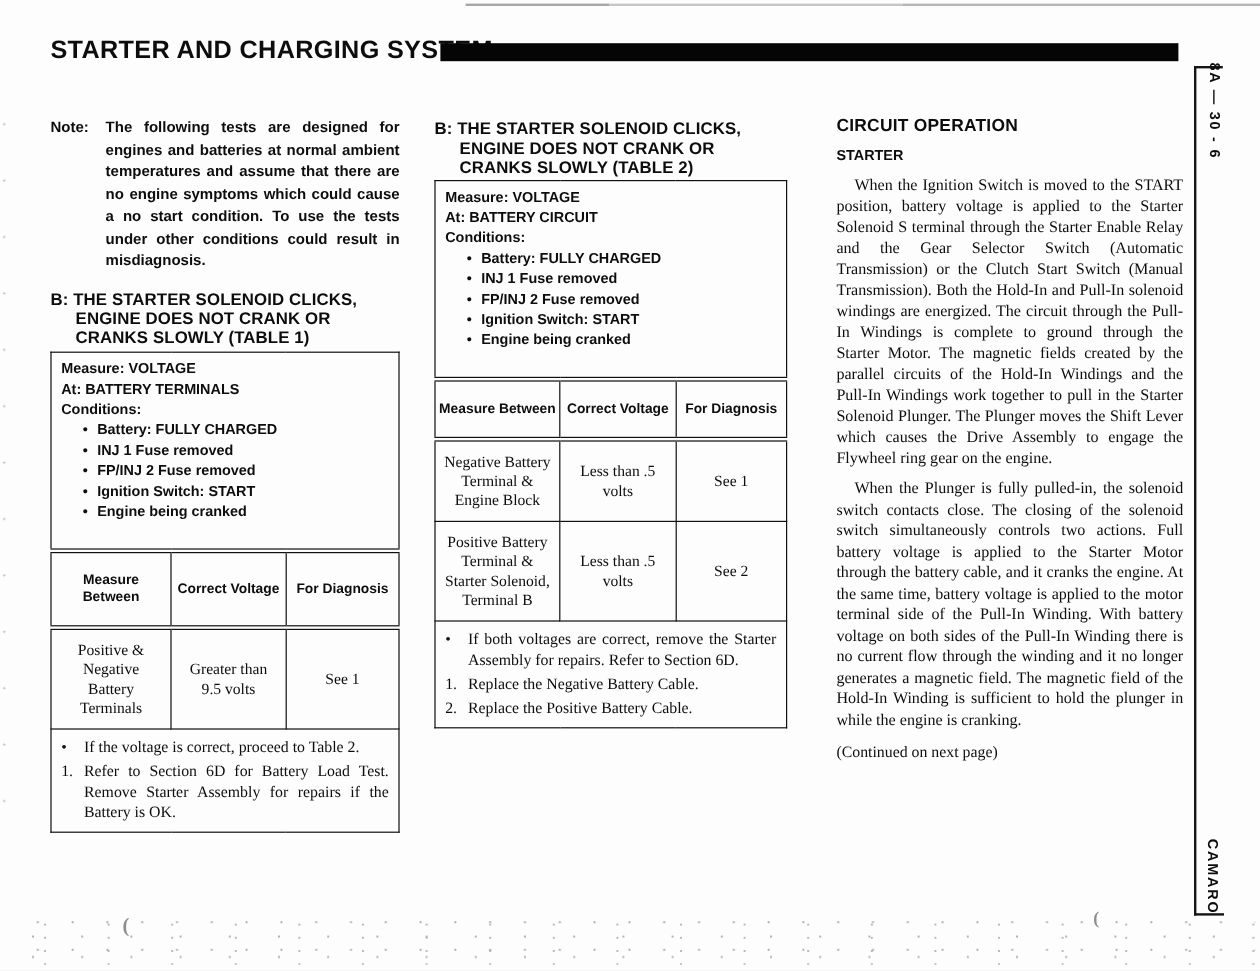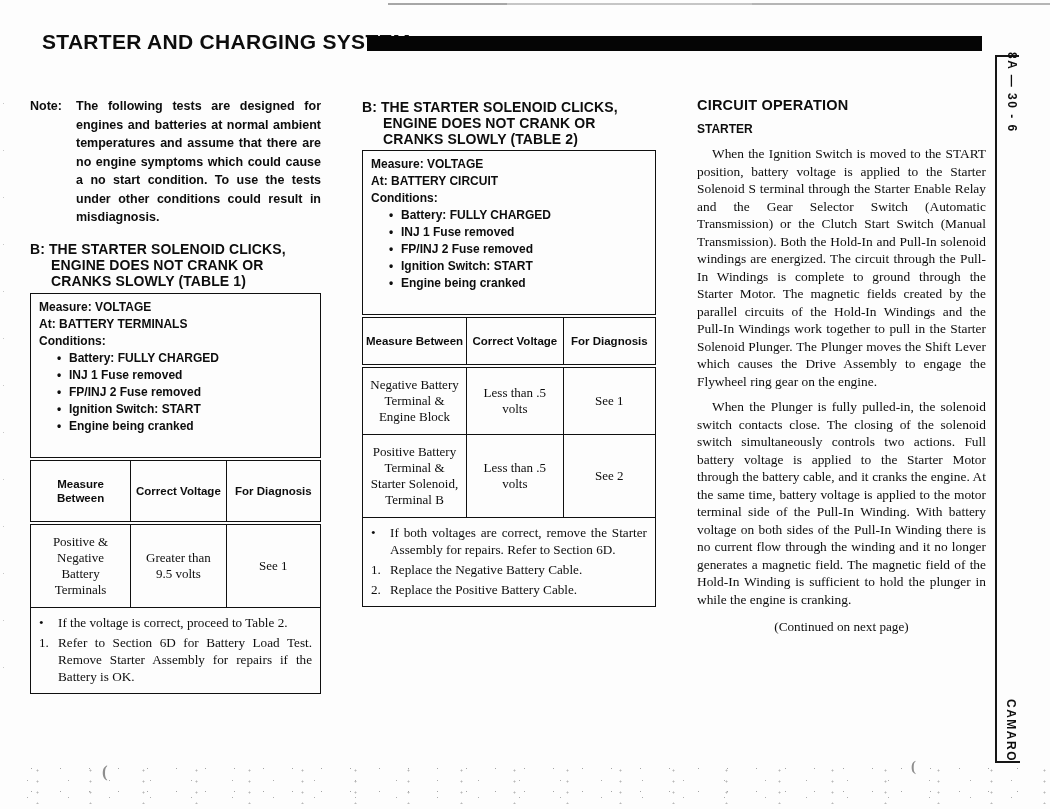--- a/index.html
+++ b/index.html
@@ -21,21 +21,21 @@
   .v-rule { position:absolute; left:995px; top:56px; width:2px; height:707px; background:#161616; }
   .tick-top { position:absolute; left:995px; top:55px; width:24px; height:2px; background:#161616; }
   .tick-bottom { position:absolute; left:995px; top:761px; width:25px; height:2px; background:#161616; }
   .rot-text { position:absolute; transform-origin:0 0; transform:rotate(90deg);
     white-space:nowrap; font-weight:bold; font-size:12px; letter-spacing:1.5px; }
   .page-code { left:1019px; top:52px; }
   .model-code { left:1018px; top:699px; }
 
   
   .col { position:absolute; top:97px; }
-  .col-left { left:30px; width:291px; }
+  .col-left { left:42px; width:291px; }
   .col-mid { left:362px; top:99px; width:294px; }
   .col-right { left:697px; width:289px; }
 
   
   .note { display:flex; font-weight:bold; font-size:12.5px; line-height:18.5px; }
   .note-label { flex:0 0 46px; }
   .note-text { flex:1; text-align:justify; }
 
   
   .section-heading { margin:0; font-size:14px; line-height:16px; font-weight:bold;
@@ -58,21 +58,21 @@
   .note-item { display:flex; margin-top:3px; }
   .note-item:first-child { margin-top:0; }
   .note-marker { flex:0 0 19px; }
   .note-body { flex:1; text-align:justify; }
 
   
   .op-heading { margin:0 0 9px; font-size:14.5px; font-weight:bold; letter-spacing:.2px; }
   .op-subheading { margin:0 0 9px; font-size:12px; font-weight:bold; }
   .prose { margin:0 0 8px; font-family:"Liberation Serif", serif; font-size:13.4px;
     line-height:17.5px; text-align:justify; text-indent:15px; }
-  .continued { margin-top:11px; font-family:"Liberation Serif", serif; font-size:13.2px; text-align:center; }
+  .continued { margin-top:11px; font-family:"Liberation Serif", serif; font-size:13.2px; text-align:left; }
 
   
   .noise-band { position:absolute; left:4px; right:4px; top:766px; height:38px; opacity:.8;
     background-image:
       radial-gradient(circle,#9a9a9a .8px,transparent 1px),
       radial-gradient(circle,#8f8f8f .8px,transparent 1px),
       radial-gradient(circle,#a8a8a8 .9px,transparent 1.1px);
     background-size:41px 17px,29px 23px,53px 11px;
     background-position:3px 6px,13px 14px,7px 10px; }
   .noise-left { position:absolute; left:0; top:80px; width:9px; height:630px; opacity:.55;

